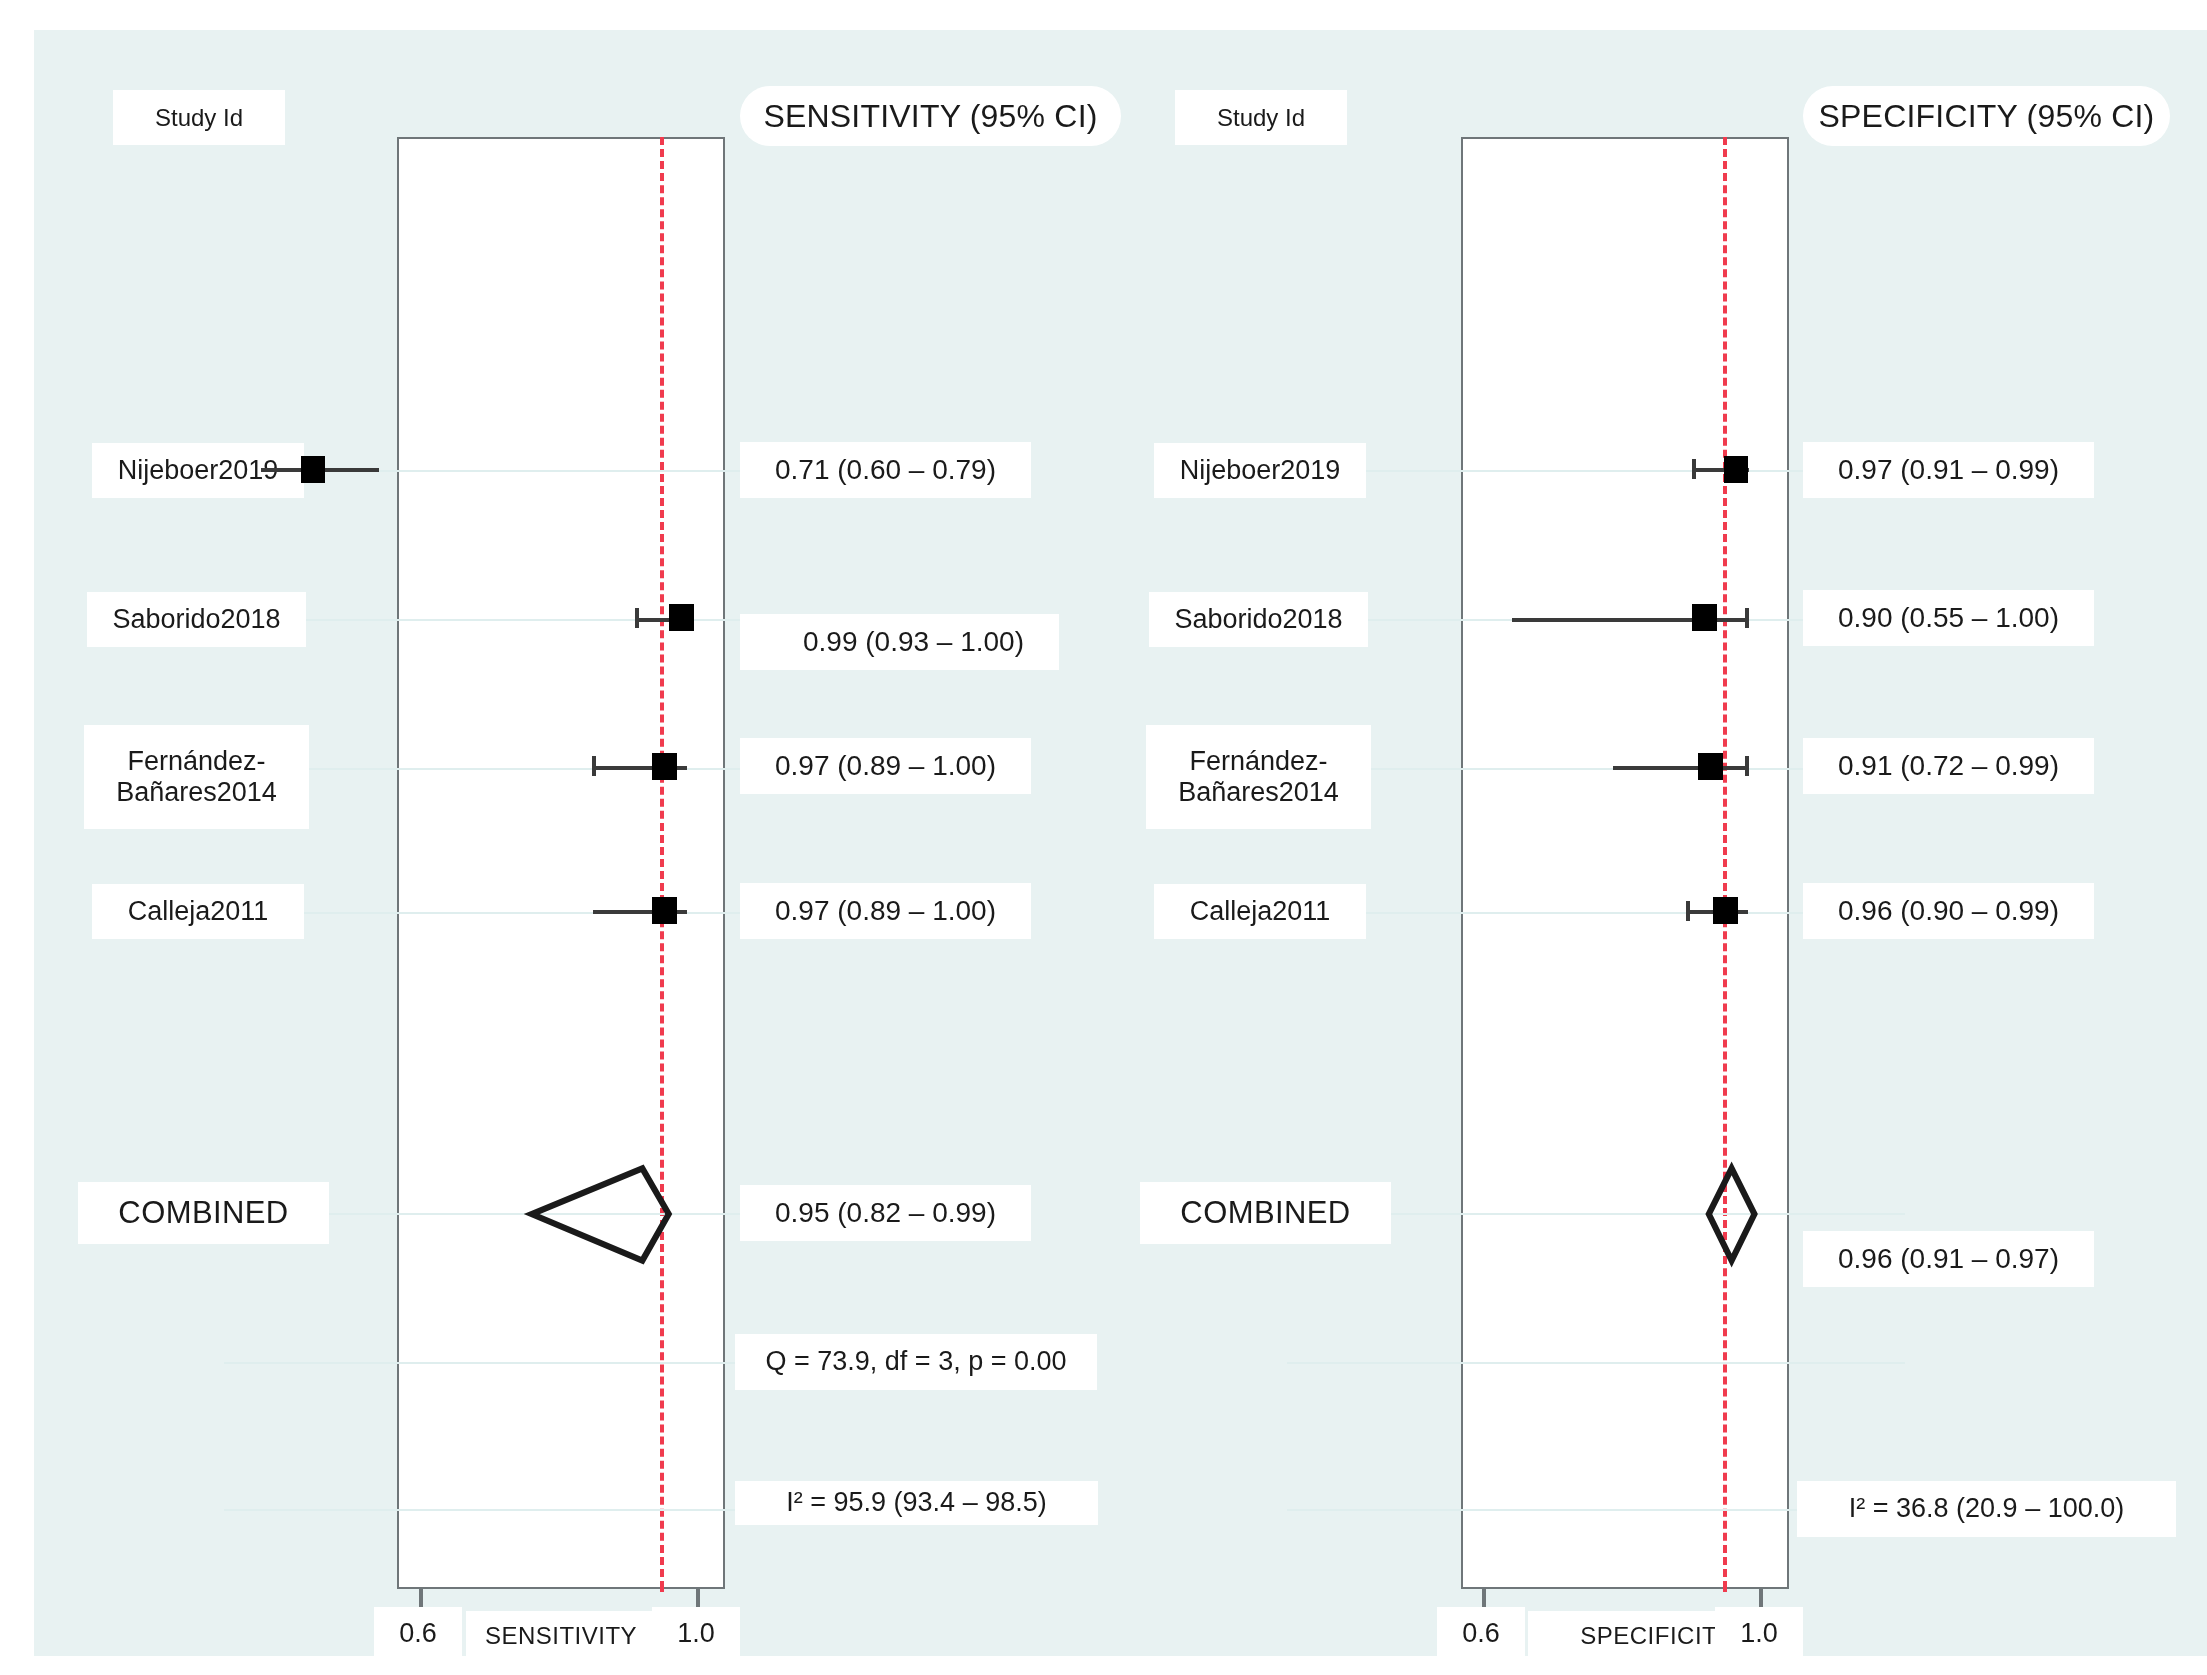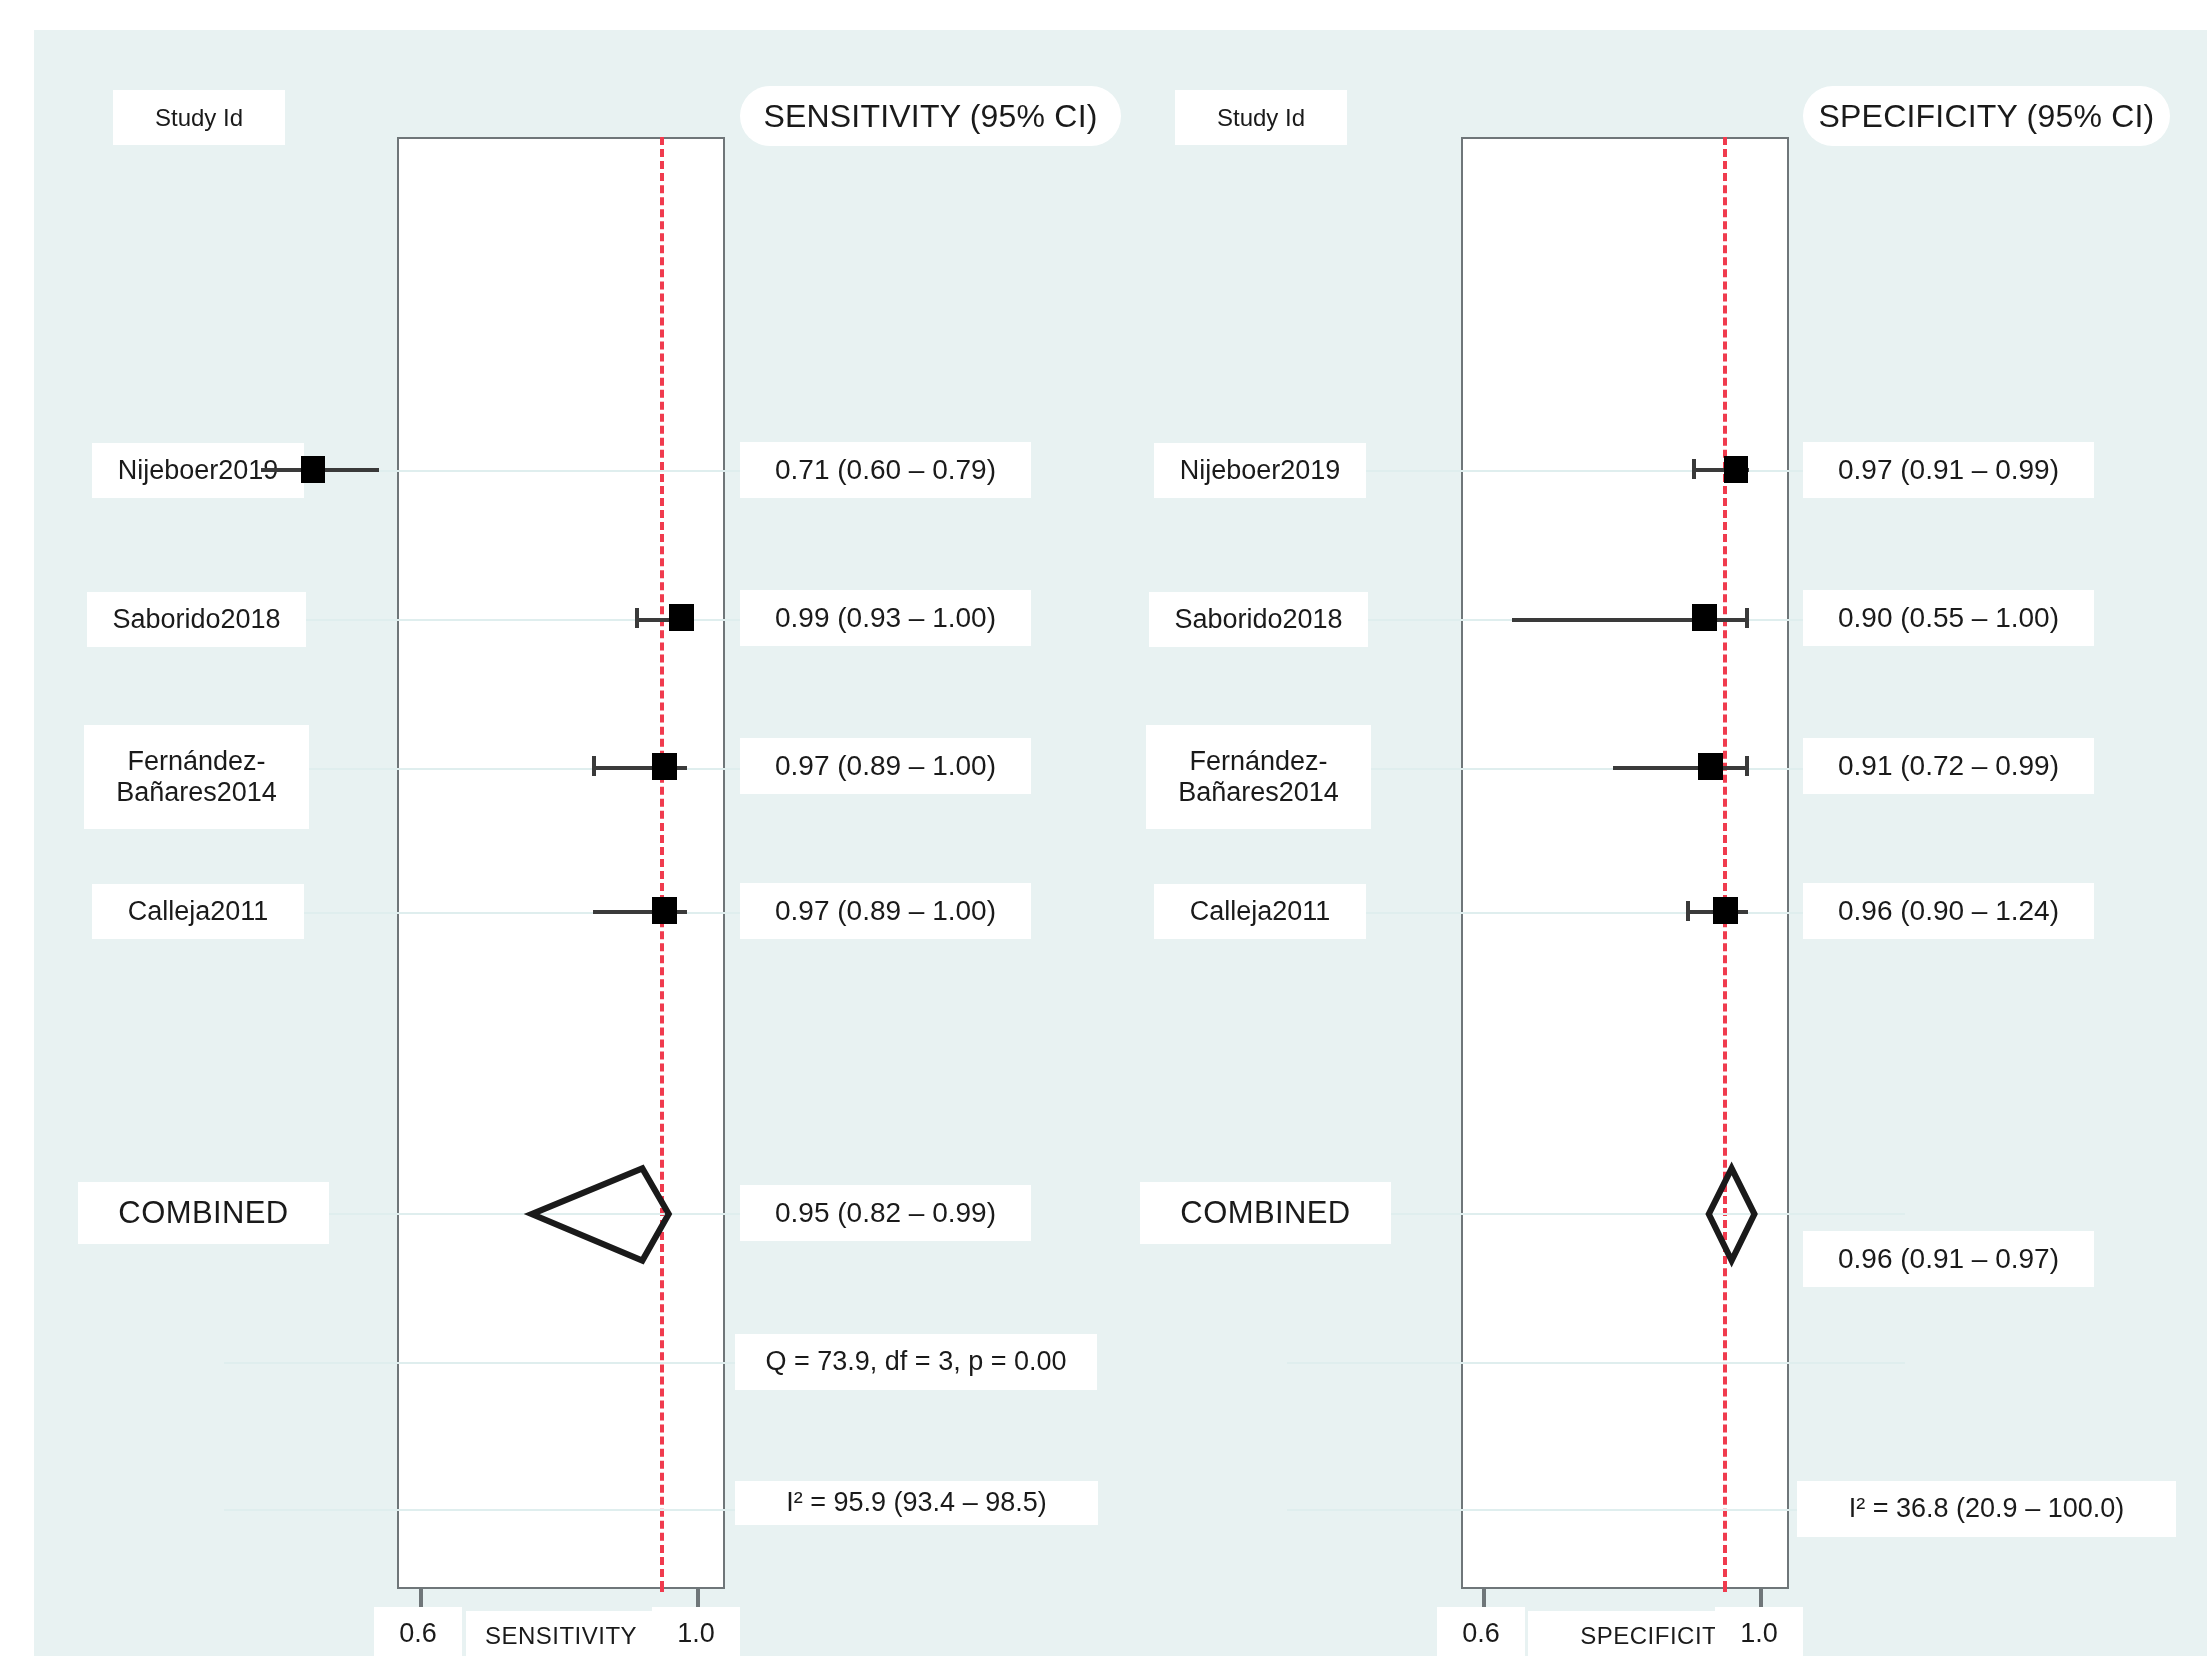--- a/index.html
+++ b/index.html
@@ -65,21 +65,21 @@
 
       <div class="chip study" style="left:58px;top:413px;width:212px;height:55px;">Nijeboer2019</div>
       <div class="ciline" style="left:227px;top:438px;width:118px;"></div>
       <div class="sqmark" style="left:267px;top:426px;width:24px;height:26.5px;"></div>
       <div class="chip val" style="left:706px;top:412px;width:291px;height:56px;">0.71 (0.60 – 0.79)</div>
 
       <div class="chip study" style="left:53px;top:562px;width:219px;height:55px;">Saborido2018</div>
       <div class="ciline" style="left:602px;top:588px;width:51px;"></div>
       <div class="cicap" style="left:601px;top:578px;"></div>
       <div class="sqmark" style="left:635px;top:574px;width:25px;height:27px;"></div>
-      <div class="chip val" style="left:706px;top:560px;width:291px;height:56px;">0.99 (0.93 – 1.00)</div>
+      <div class="chip val" style="left:706px;top:584px;width:291px;height:56px;padding-left:28px;">0.99 (0.93 – 1.00)</div>
 
       <div class="chip study" style="left:50px;top:695px;width:225px;height:104px;">Fernández-
 Bañares2014</div>
       <div class="ciline" style="left:559px;top:736px;width:94px;"></div>
       <div class="cicap" style="left:558px;top:726px;"></div>
       <div class="sqmark" style="left:618px;top:723px;width:25px;height:27px;"></div>
       <div class="chip val" style="left:706px;top:708px;width:291px;height:56px;">0.97 (0.89 – 1.00)</div>
 
       <div class="chip study" style="left:58px;top:854px;width:212px;height:55px;">Calleja2011</div>
       <div class="ciline" style="left:559px;top:880px;width:94px;"></div>
@@ -136,21 +136,21 @@
 Bañares2014</div>
       <div class="ciline" style="left:1579px;top:736px;width:135px;"></div>
       <div class="cicap" style="left:1711px;top:726px;"></div>
       <div class="sqmark" style="left:1664px;top:723px;width:25px;height:27px;"></div>
       <div class="chip val" style="left:1769px;top:708px;width:291px;height:56px;">0.91 (0.72 – 0.99)</div>
 
       <div class="chip study" style="left:1120px;top:854px;width:212px;height:55px;">Calleja2011</div>
       <div class="ciline" style="left:1653px;top:880px;width:61px;"></div>
       <div class="cicap" style="left:1652px;top:871px;"></div>
       <div class="sqmark" style="left:1679px;top:867px;width:25px;height:27px;"></div>
-      <div class="chip val" style="left:1769px;top:853px;width:291px;height:56px;">0.96 (0.90 – 1.24)</div>
+      <div class="chip val" style="left:1769px;top:853px;width:291px;height:56px;">0.96 (0.90 – 0.99)</div>
 
       <div class="chip combined" style="left:1106px;top:1152px;width:251px;height:62px;">COMBINED</div>
       <svg class="diamond" style="left:1659px;top:1134px;" width="79" height="101" viewBox="0 0 90 115">
         <polygon points="18,57 44,5 70,57 44,110" fill="none" stroke="#1a1a1a" stroke-width="7"></polygon>
       </svg>
       <div class="chip val" style="left:1769px;top:1155px;width:291px;height:56px;margin-top:46px;">0.96 (0.91 – 0.97)</div>
 
 
       <div class="chip stat" style="left:1763px;top:1451px;width:379px;height:56px;">I² = 36.8 (20.9 – 100.0)</div>
 

